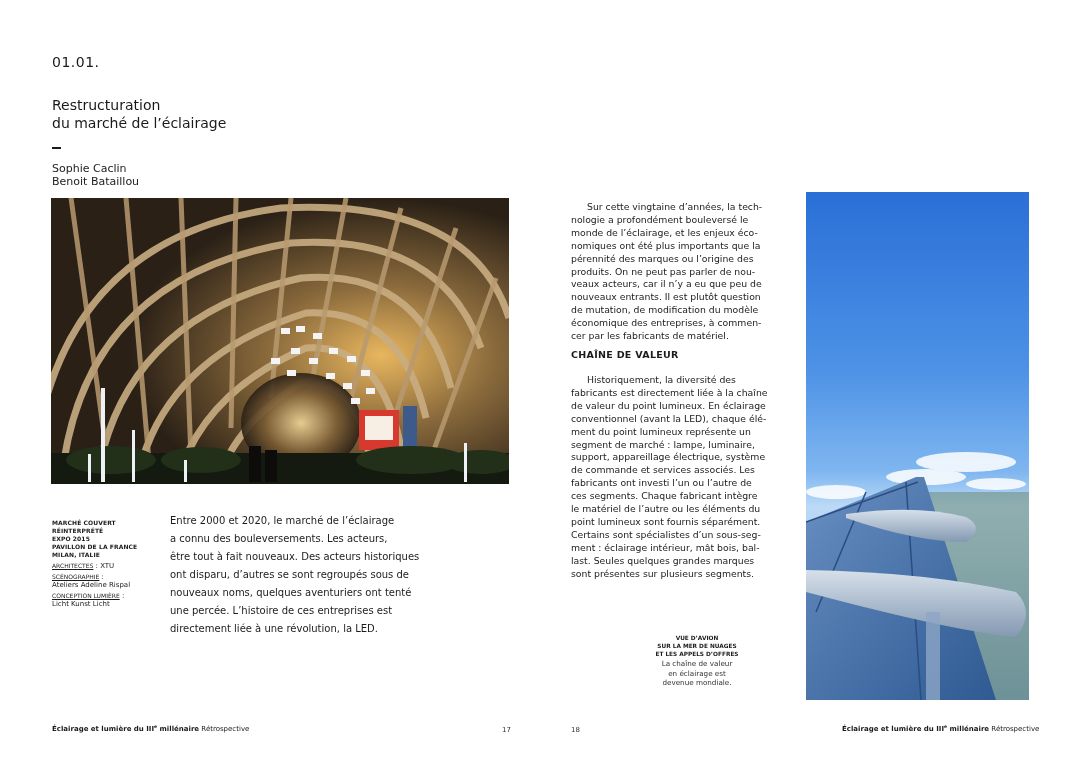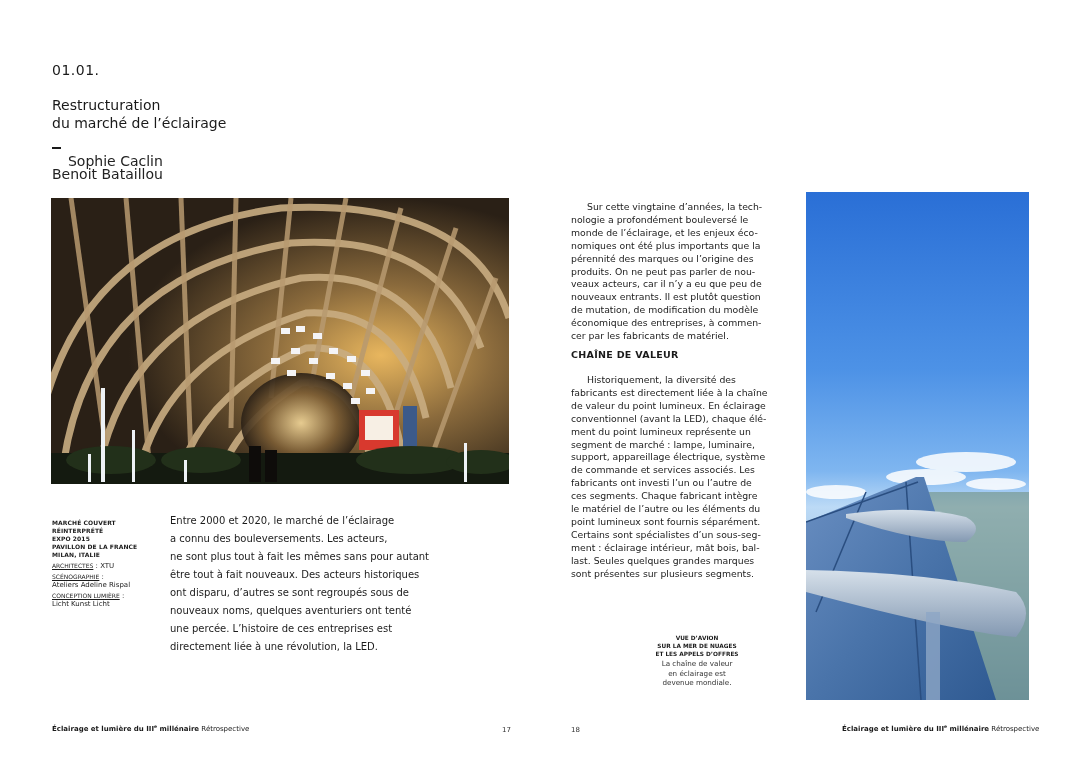--- a/index.html
+++ b/index.html
@@ -1,25 +1,25 @@
 <!DOCTYPE html>
 <html><head>
 <meta charset="utf-8">
 <style>
   html, body { margin: 0; padding: 0; }
   body {
     width: 1080px; height: 762px; background: #ffffff; position: relative; overflow: hidden;
     font-family: "DejaVu Sans", sans-serif; color: #1a1a1a;
   }
   .abs { position: absolute; }
-  .section-num { left: 52px; top: 62px; font-size: 14px; letter-spacing: 0.5px; text-align: center; }
+  .section-num { left: 52px; top: 54px; font-size: 14px; letter-spacing: 0.5px; text-align: center; }
   .title { left: 52px; top: 96px; font-size: 14px; line-height: 18px; }
   .title div { white-space: nowrap; }
   .dash { left: 52px; top: 147px; width: 9px; height: 2px; background: #1a1a1a; }
-  .authors { left: 52px; top: 155px; font-size: 14px; line-height: 13px; color: #222; text-align: right; }
+  .authors { left: 52px; top: 162px; font-size: 11px; line-height: 13px; color: #222; }
 
   .photo1 { left: 51px; top: 198px; width: 458px; height: 286px; overflow: hidden; background: #1a130b; }
   .photo2 { left: 806px; top: 192px; width: 223px; height: 508px; overflow: hidden; }
 
   .caption-left { left: 52px; top: 519px; width: 110px; font-size: 6px; line-height: 8px; color: #1a1a1a; }
   .caption-left .cap-bold { font-weight: bold; text-transform: uppercase; letter-spacing: 0.1px; }
   .caption-left .credit { margin-top: 3px; font-size: 7px; line-height: 8px; }
   .caption-left .credit-label { text-decoration: underline; text-transform: uppercase; font-size: 6px; }
 
   .lead { left: 170px; top: 512px; width: 345px; font-size: 10px; line-height: 18px; color: #1c1c1c; }
@@ -149,21 +149,20 @@
   </div>
   <div class="credit">
     <span class="credit-label">Conception lumière</span><span> :</span><br>
     <span>Licht Kunst Licht</span>
   </div>
 </div>
 
 <div class="abs lead">
   <div>Entre 2000 et 2020, le marché de l’éclairage</div>
   <div>a connu des bouleversements. Les acteurs,</div>
-  <div>ne sont plus tout à fait les mêmes sans pour autant</div>
   <div>être tout à fait nouveaux. Des acteurs historiques</div>
   <div>ont disparu, d’autres se sont regroupés sous de</div>
   <div>nouveaux noms, quelques aventuriers ont tenté</div>
   <div>une percée. L’histoire de ces entreprises est</div>
   <div>directement liée à une révolution, la LED.</div>
 </div>
 
 <div class="abs footer-title footer-left">
   <b><span>Éclairage et lumière du III</span><sup>e</sup><span> millénaire</span></b>
   <span>Rétrospective</span>

